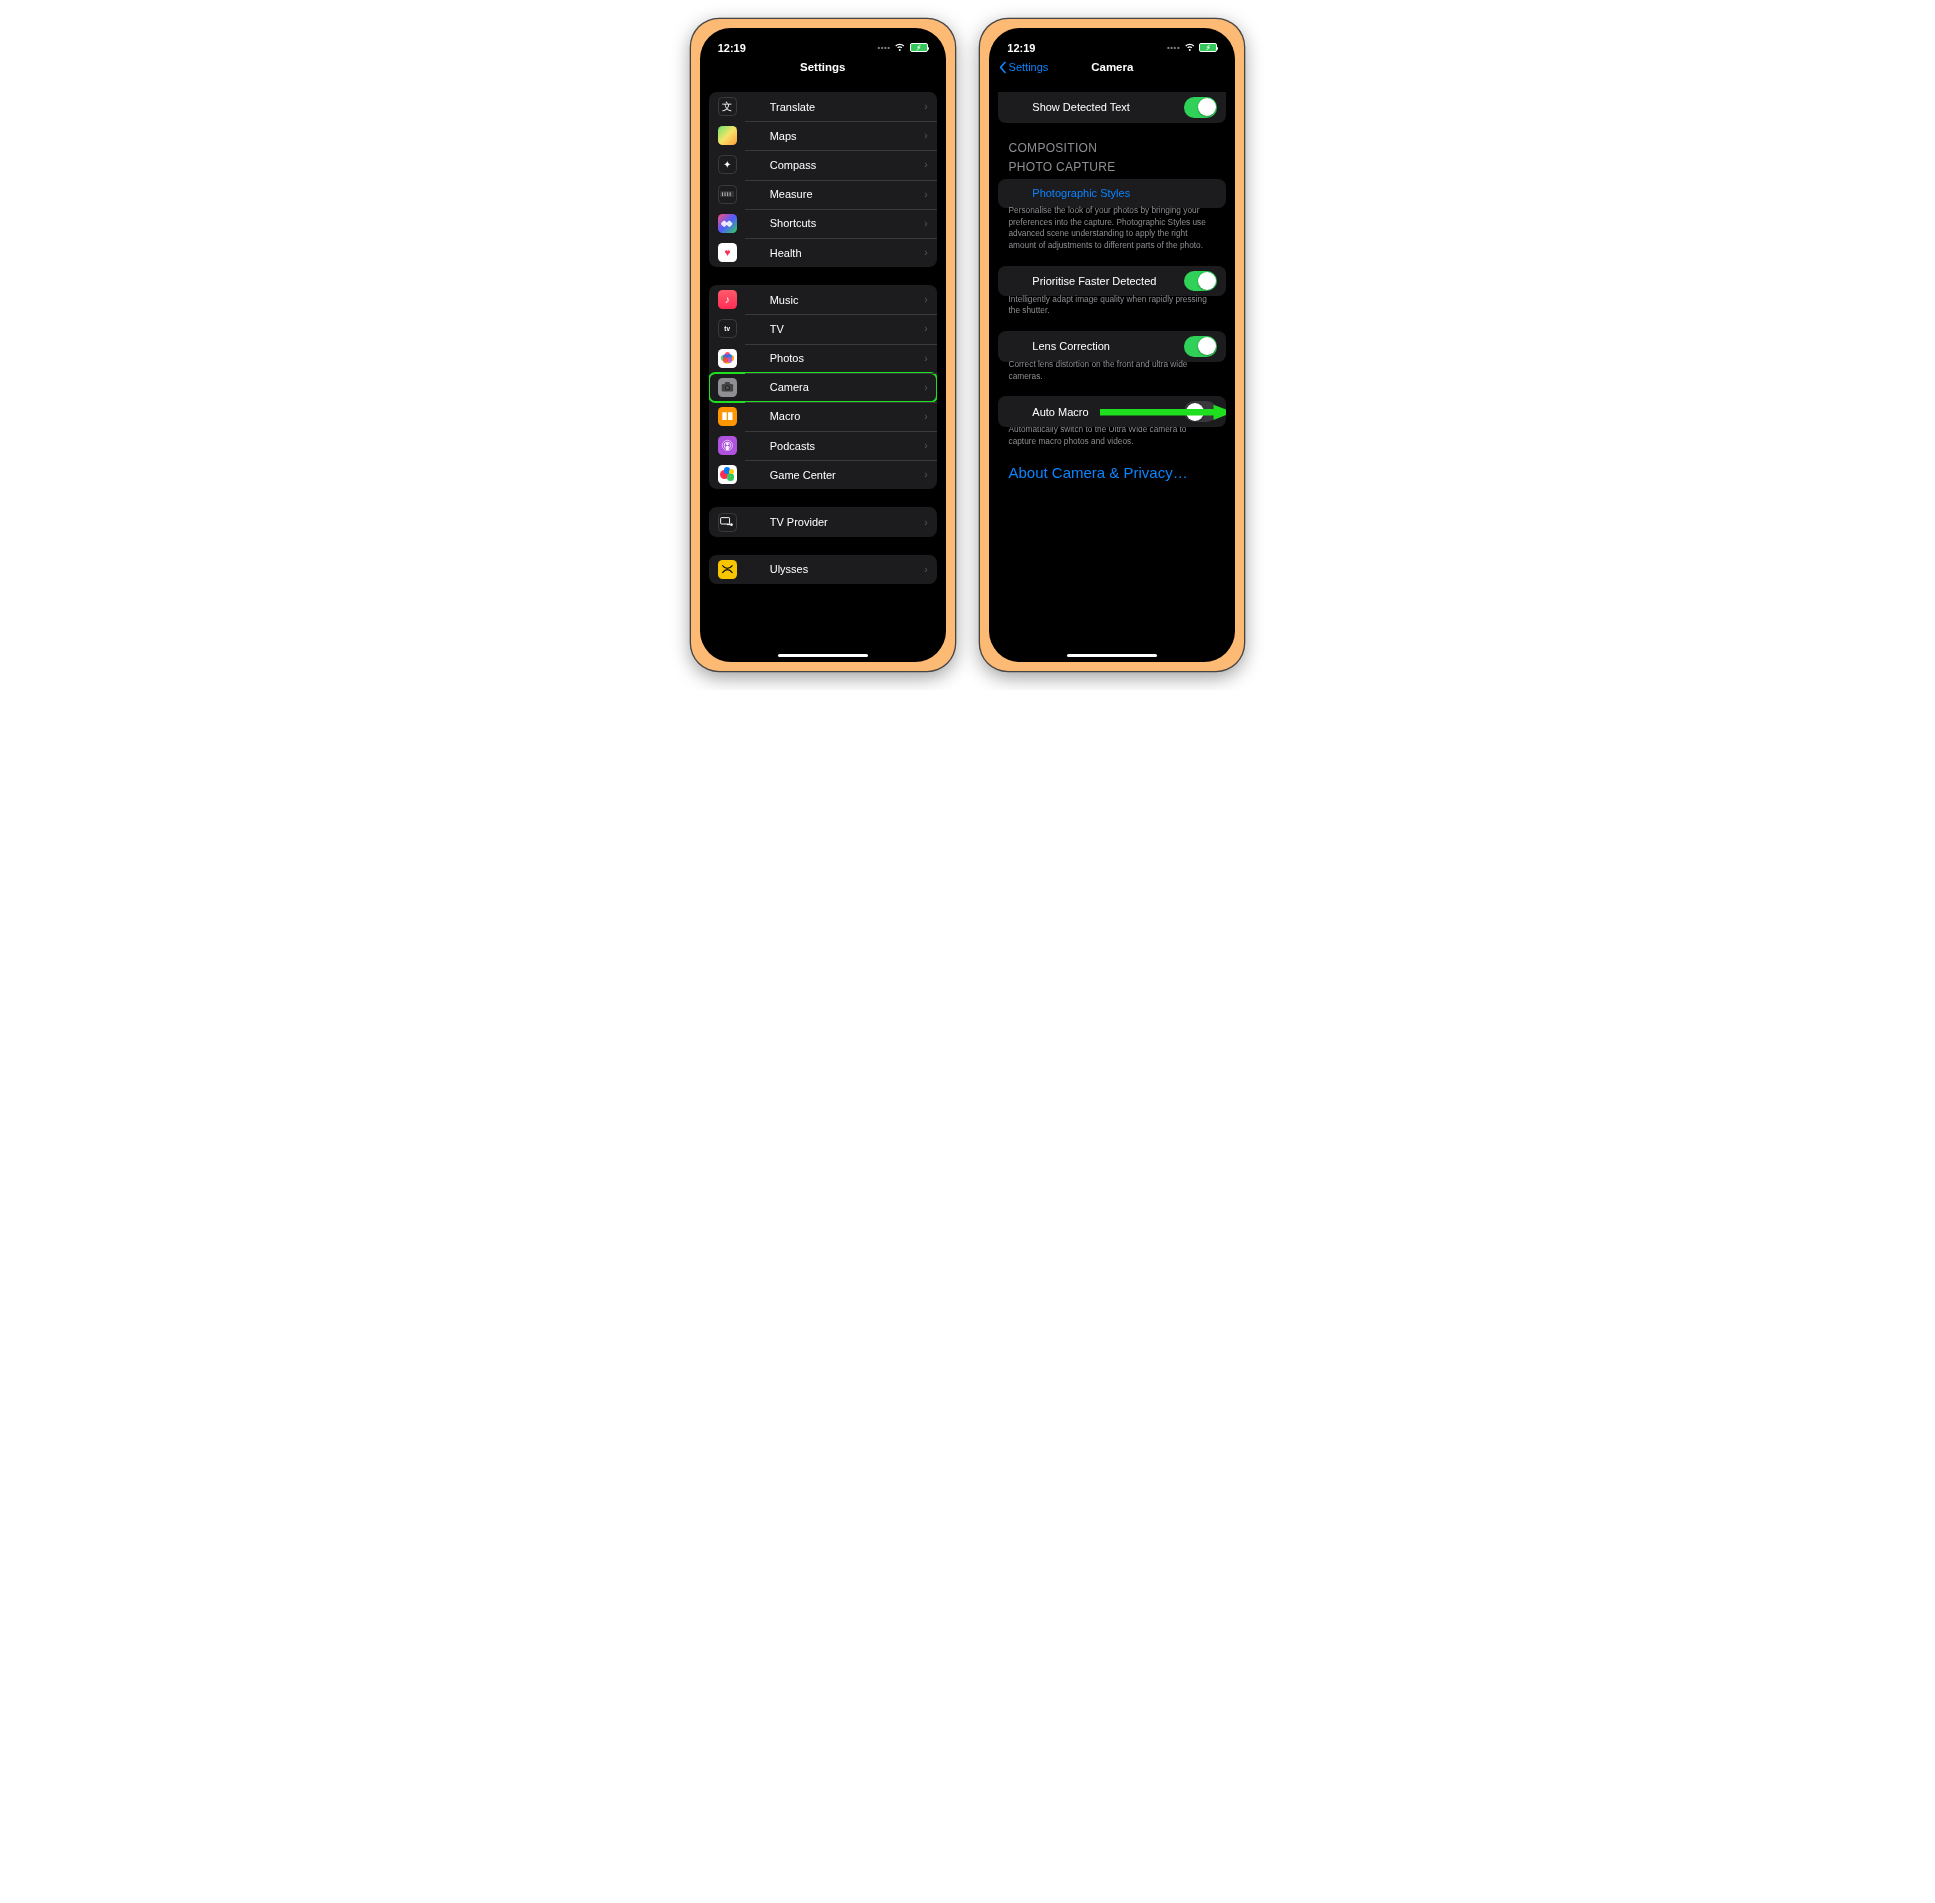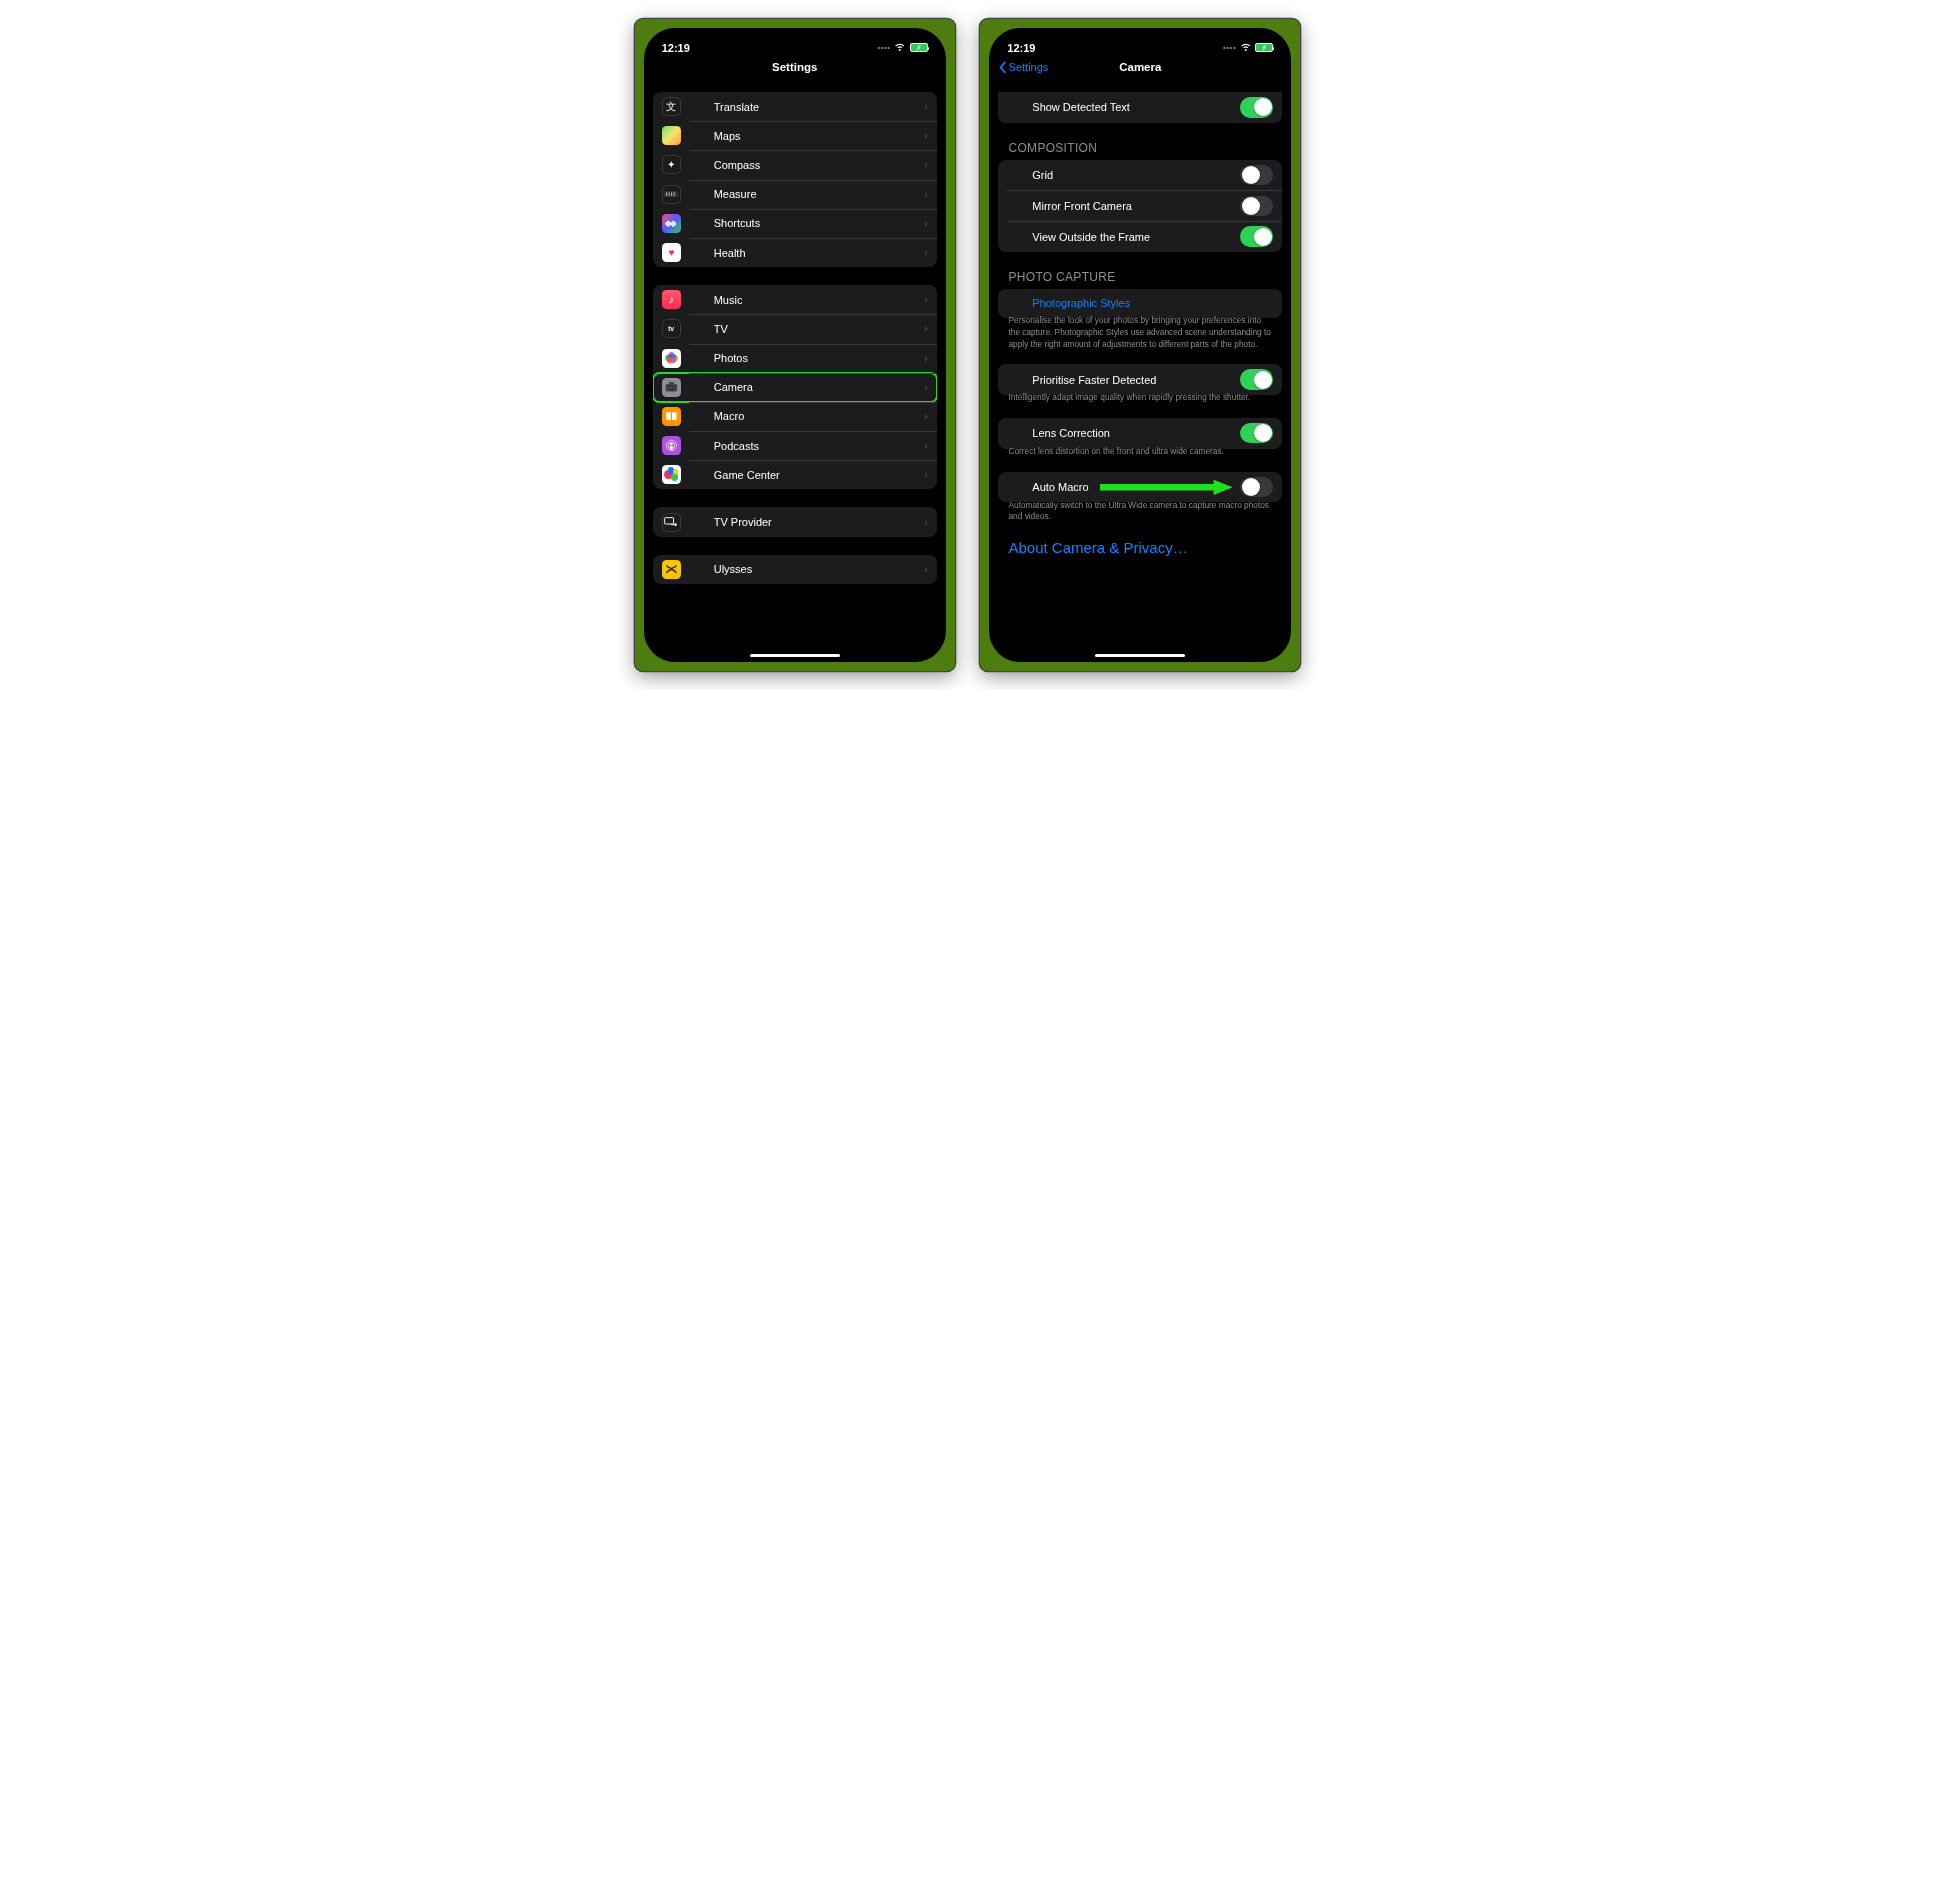--- a/index.html
+++ b/index.html
@@ -5,24 +5,24 @@
 * { box-sizing: border-box; margin: 0; padding: 0; }
 body {
   background: #fff;
   font-family: -apple-system, BlinkMacSystemFont, "Segoe UI", Helvetica, Arial, sans-serif;
   display: flex;
   gap: 25.6px;
   padding: 19px;
   justify-content: center;
 }
 .phone {
-  width: 320px;
+  width: 264px;
   height: 652px;
-  background: #4d7c0f;
-  border-radius: 8px;
+  background: #fdba74;
+  border-radius: 28px;
   padding: 9px;
   box-shadow: 0 0 0 1.3px #444, 0 5.1px 19px rgba(0,0,0,.4);
   position: relative;
 }
 .screen {
   width: 100%;
   height: 100%;
   background: #000;
   border-radius: 31px;
   overflow: hidden;
@@ -413,40 +413,20 @@
       <div class="group" style="border-top-left-radius:0;border-top-right-radius:0;">
         <div class="row no-icon">
           <span class="label">Show Detected Text</span>
           <div class="toggle on">
               <div class="knob"></div>
             </div>
         </div>
       </div>
 
       <div class="section-header">COMPOSITION</div>
-      <div class="group">
-        <div class="row no-icon">
-          <span class="label">Grid</span>
-          <div class="toggle off">
-              <div class="knob"></div>
-            </div>
-        </div>
-        <div class="row no-icon">
-          <span class="label">Mirror Front Camera</span>
-          <div class="toggle off">
-              <div class="knob"></div>
-            </div>
-        </div>
-        <div class="row no-icon">
-          <span class="label">View Outside the Frame</span>
-          <div class="toggle on">
-              <div class="knob"></div>
-            </div>
-        </div>
-      </div>
 
       <div class="section-header">PHOTO CAPTURE</div>
       <div class="group tight-follow">
         <div class="row no-icon">
           <span class="label" style="color:#0a84ff">Photographic Styles</span>
         </div>
       </div>
       <div class="footer-text">Personalise the look of your photos by bringing your preferences into the capture. Photographic Styles use advanced scene understanding to apply the right amount of adjustments to different parts of the photo.</div>
 
       <div class="group tight-follow">

